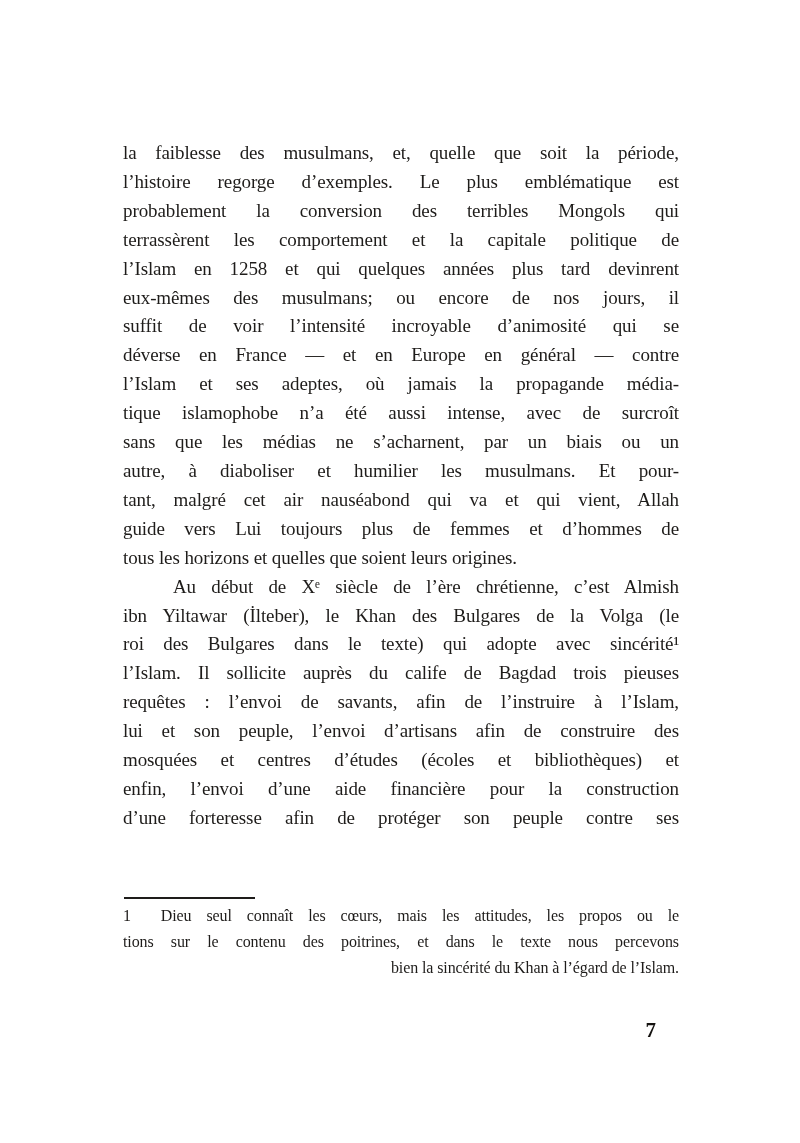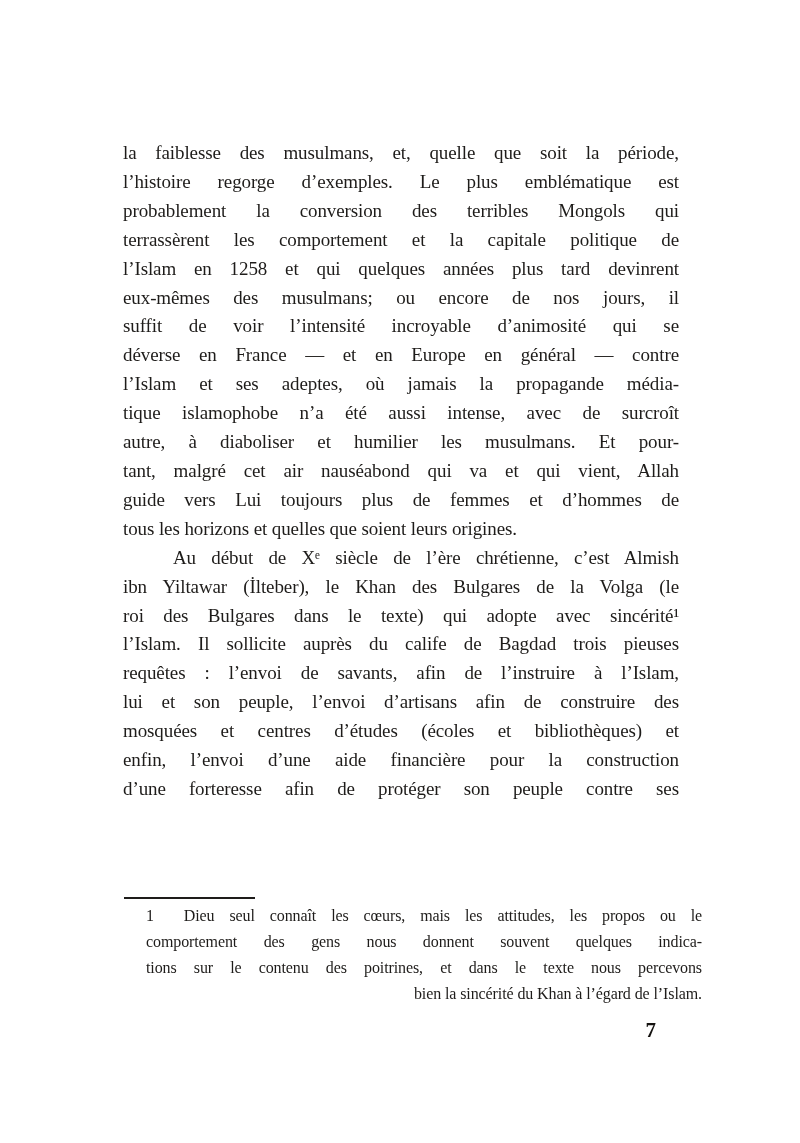--- a/index.html
+++ b/index.html
@@ -43,21 +43,20 @@
     top: 897px;
     width: 131px;
     height: 2px;
     background: #1e1c1a;
   }
   .footnote {
     position: absolute;
     left: 123px;
     top: 903px;
     width: 556px;
-    margin-left: 23px;
   }
   .footnote .fline {
     font-size: 16px;
     line-height: 26px;
     letter-spacing: -0.1px;
     text-align: justify;
     text-align-last: justify;
   }
   .footnote .fline.end {
     text-align: right;
@@ -83,20 +82,21 @@
       <div class="line">la faiblesse des musulmans, et, quelle que soit la période,</div>
       <div class="line">l’histoire regorge d’exemples. Le plus emblématique est</div>
       <div class="line">probablement la conversion des terribles Mongols qui</div>
       <div class="line">terrassèrent les comportement et la capitale politique de</div>
       <div class="line">l’Islam en 1258 et qui quelques années plus tard devinrent</div>
       <div class="line">eux-mêmes des musulmans; ou encore de nos jours, il</div>
       <div class="line">suffit de voir l’intensité incroyable d’animosité qui se</div>
       <div class="line">déverse en France — et en Europe en général — contre</div>
       <div class="line">l’Islam et ses adeptes, où jamais la propagande média-</div>
       <div class="line">tique islamophobe n’a été aussi intense, avec de surcroît</div>
+      <div class="line">sans que les médias ne s’acharnent, par un biais ou un</div>
       <div class="line">autre, à diaboliser et humilier les musulmans. Et pour-</div>
       <div class="line">tant, malgré cet air nauséabond qui va et qui vient, Allah</div>
       <div class="line">guide vers Lui toujours plus de femmes et d’hommes de</div>
       <div class="line end">tous les horizons et quelles que soient leurs origines.</div>
     </section>
 
     <section>
       <div class="line indent">Au début de Xᵉ siècle de l’ère chrétienne, c’est Almish</div>
       <div class="line">ibn Yiltawar (İlteber), le Khan des Bulgares de la Volga (le</div>
       <div class="line">roi des Bulgares dans le texte) qui adopte avec sincérité¹</div>
@@ -107,20 +107,19 @@
       <div class="line">enfin, l’envoi d’une aide financière pour la construction</div>
       <div class="line">d’une forteresse afin de protéger son peuple contre ses</div>
     </section>
 
   </main>
 
   <div class="footnote-rule"></div>
 
   <aside class="footnote">
     <div class="fline">1&nbsp; Dieu seul connaît les cœurs, mais les attitudes, les propos ou le</div>
-    <div class="fline">comportement des gens nous donnent souvent quelques indica-</div>
     <div class="fline">tions sur le contenu des poitrines, et dans le texte nous percevons</div>
     <div class="fline end">bien la sincérité du Khan à l’égard de l’Islam.</div>
   </aside>
 
   <div class="page-number">7</div>
 
 </div>
 
 </body></html>

